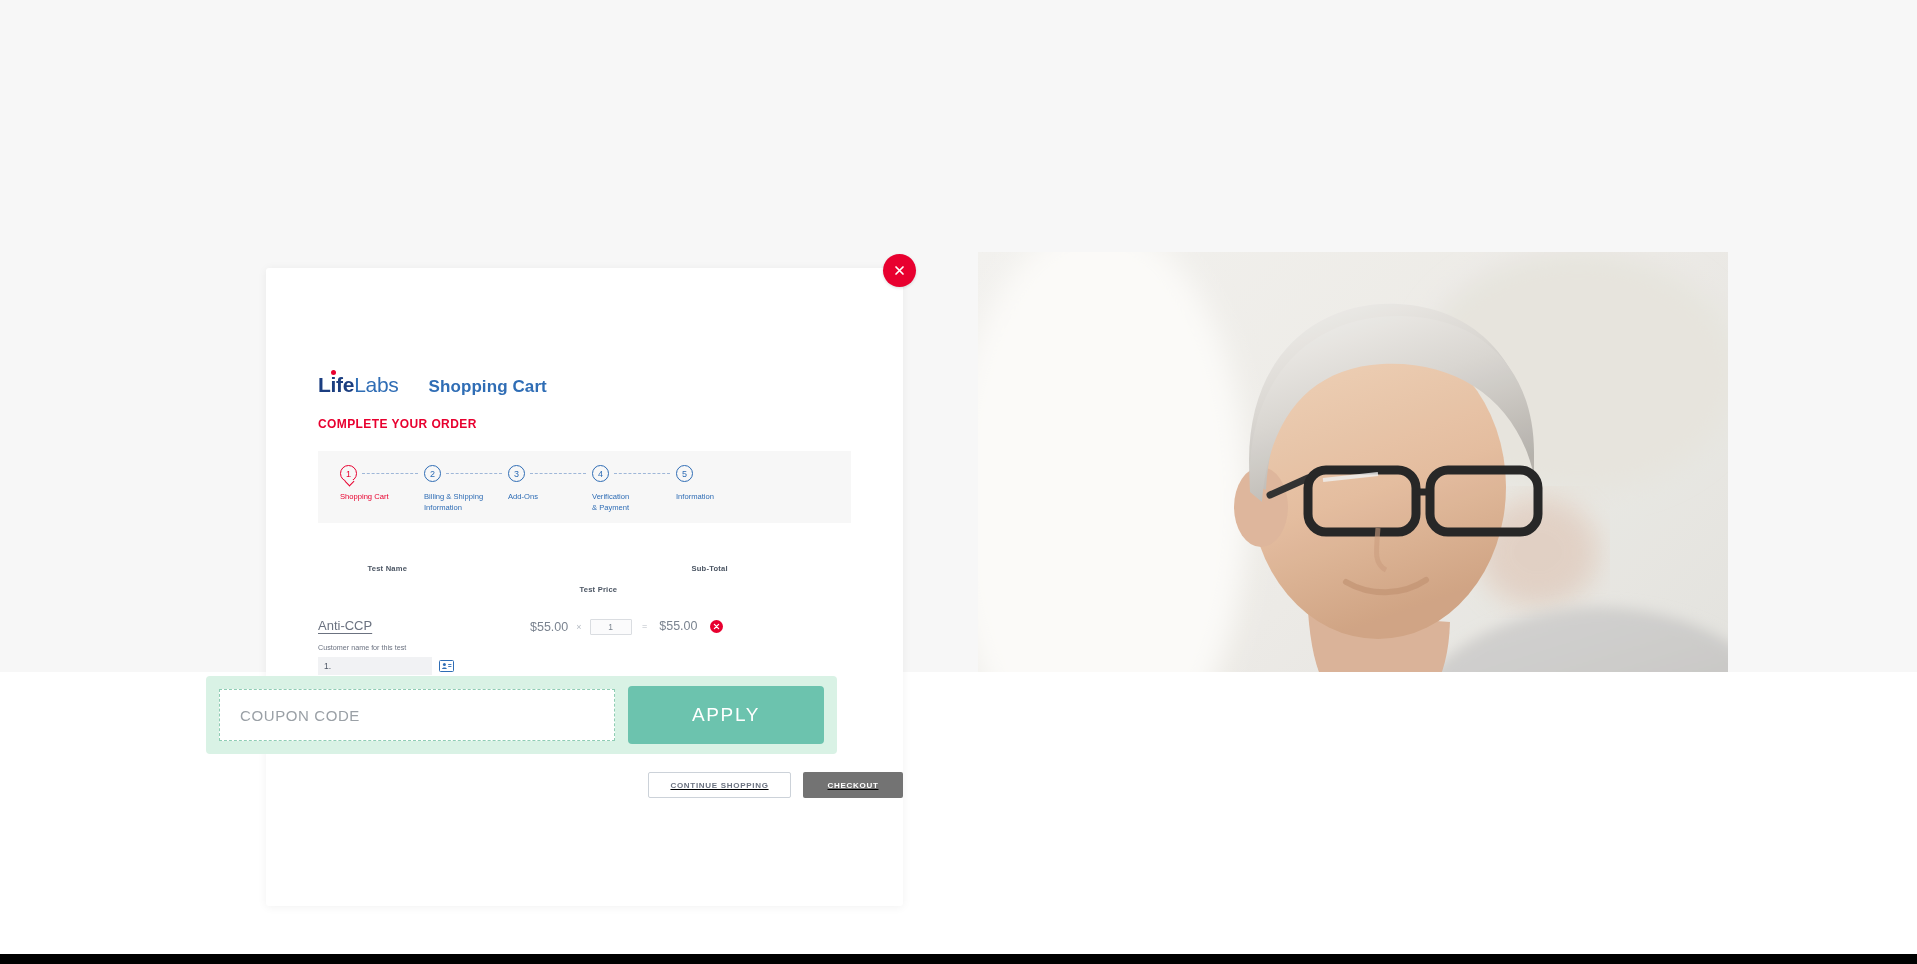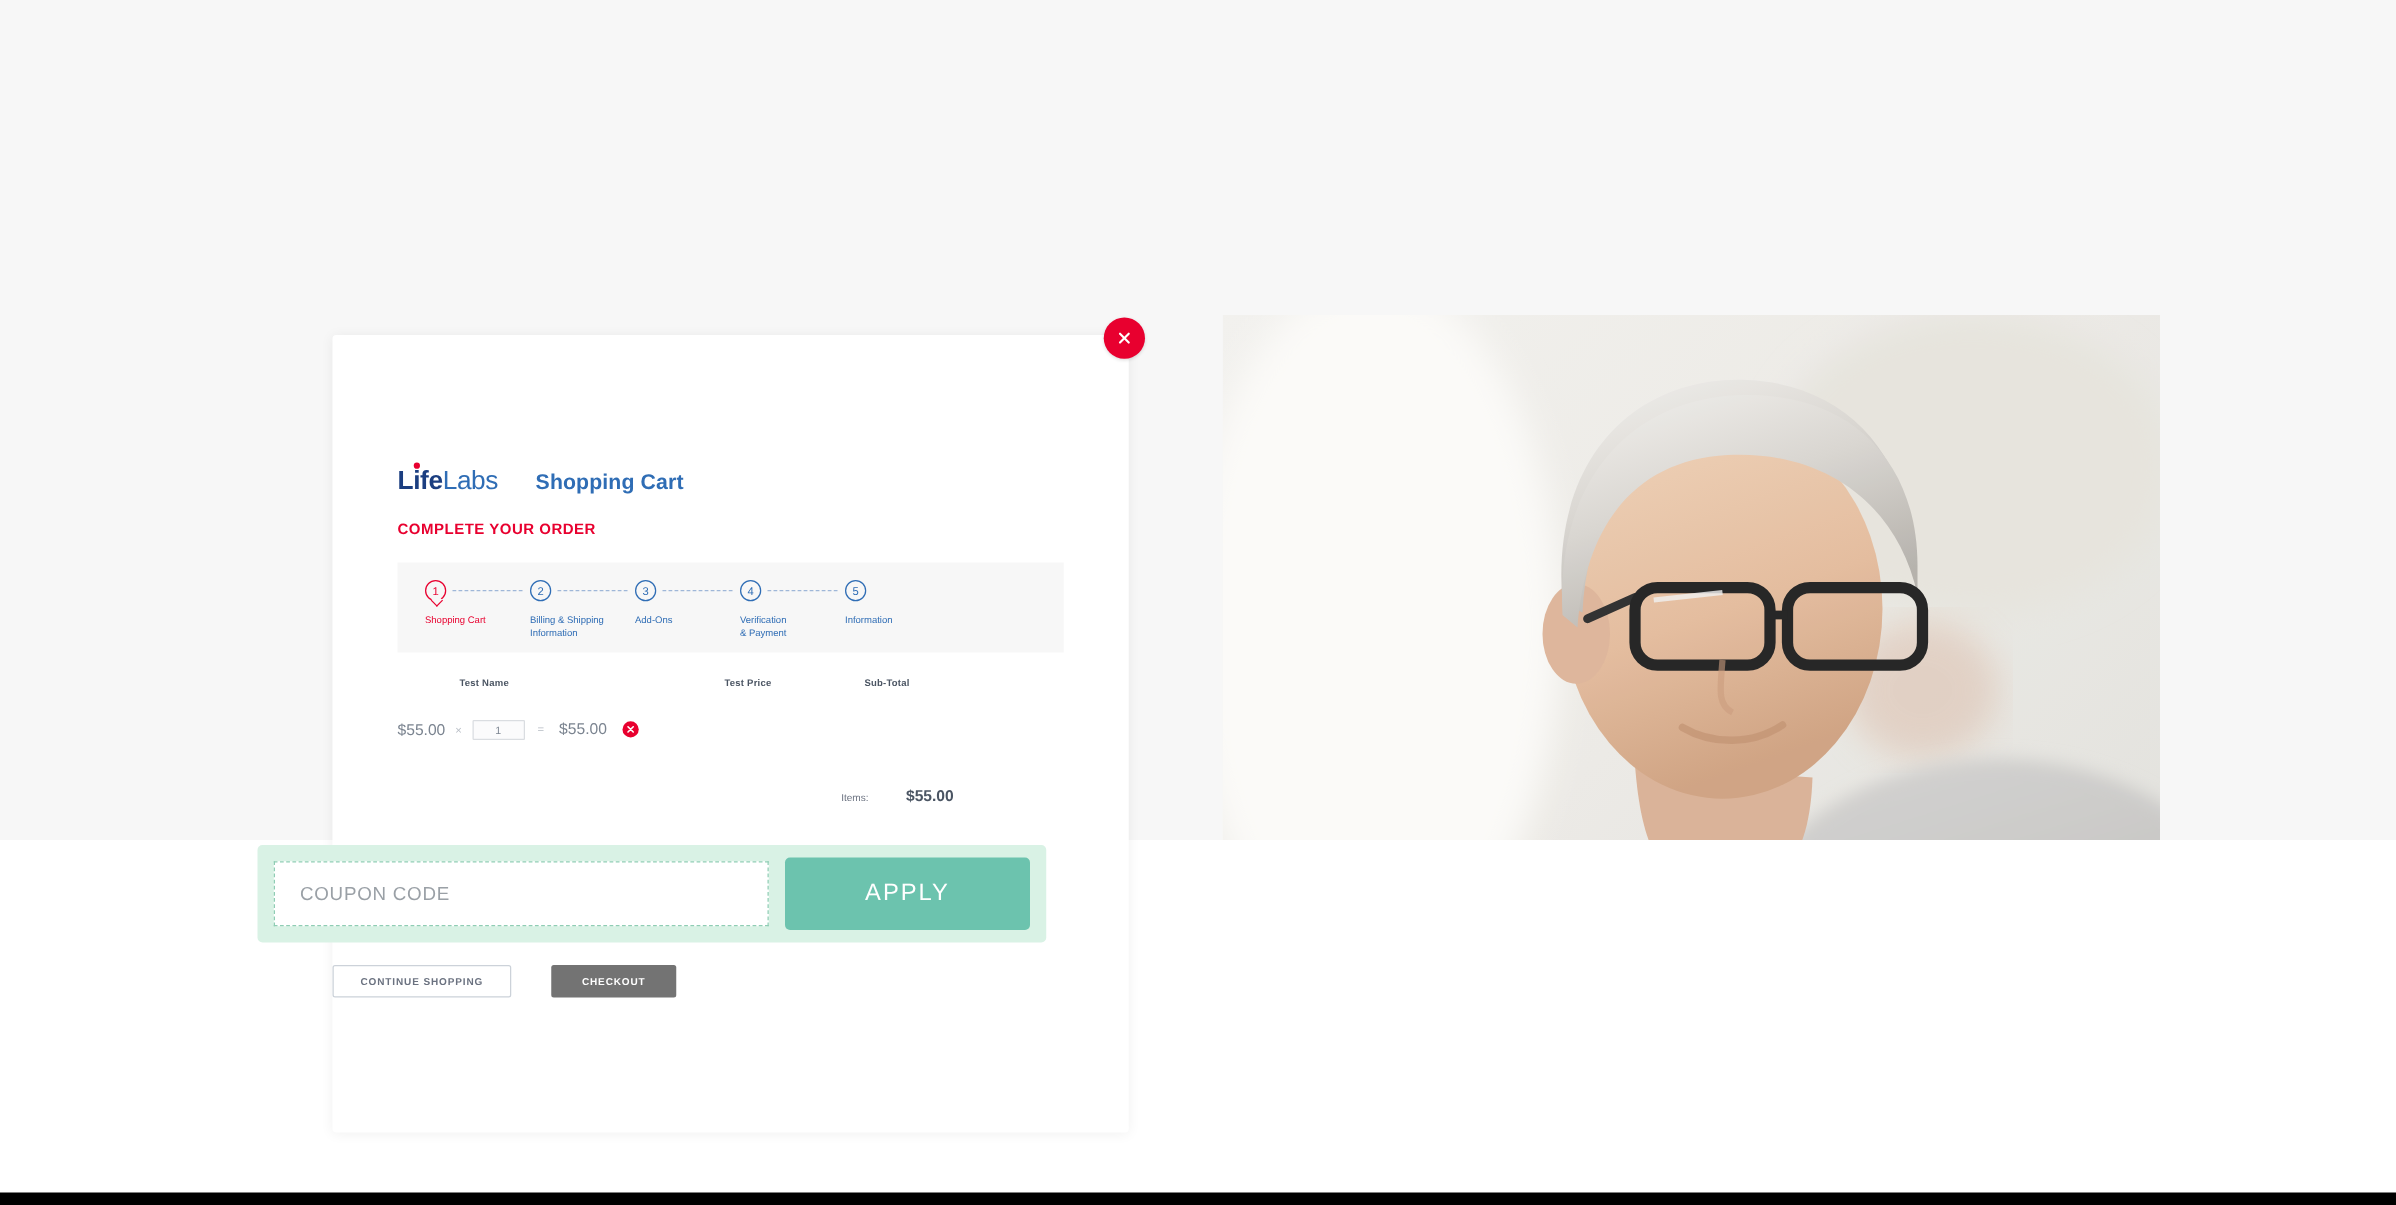--- a/index.html
+++ b/index.html
@@ -203,21 +203,21 @@
     display: flex;
     align-items: center;
     font-size: 7.6px;
     font-weight: bold;
     color: #4b5563;
     letter-spacing: 0.2px;
     padding-bottom: 4px;
     justify-content: center;
   }
   .col-name  { width: 212px; }
-  .col-price { width: 112px; }
+  .col-price { width: 112px; margin-top: 42px; }
   .col-sub   { width: 110px; }
 
   .cart-row {
     display: flex;
     align-items: flex-start;
     padding-top: 20px;
   }
   .test-name {
     font-size: 13px;
     color: #6b7280;
@@ -363,22 +363,23 @@
     font-family: "Liberation Sans", sans-serif;
   }
 
   
   .footer-actions {
     position: absolute;
     left: 0;
     top: 504px;
     width: 637px;
     display: flex;
-    justify-content: flex-start;
-    gap: 32px;
+    justify-content: flex-end;
+    gap: 12px;
+    text-decoration: underline;
   }
   .btn-continue {
     width: 143px;
     height: 26px;
     background: #ffffff;
     border: 1px solid #ccd2d9;
     border-radius: 2px;
     color: #6b7280;
     font-size: 8px;
     font-weight: bold;
@@ -534,20 +535,35 @@
       </div>
 
       <div class="cart-table">
         <div class="cart-head">
           <div class="col-name">Test Name</div>
           <div class="col-price">Test Price</div>
           <div class="col-sub">Sub-Total</div>
         </div>
 
         <div class="cart-row">
+          <div class="col-name">
+            <div class="test-name">Anti-CCP</div>
+            <div class="cust-label">Customer name for this test</div>
+            <div class="cust-input-row">
+              <input class="cust-input" type="text" value="1." style="">
+              <span class="contact-icon">
+                <svg width="11" height="8" viewBox="0 0 11 8" aria-hidden="true">
+                  <circle cx="3.4" cy="2.6" r="1.5" fill="#2f6db5"></circle>
+                  <path d="M0.9 7 C0.9 4.9 5.9 4.9 5.9 7 Z" fill="#2f6db5"></path>
+                  <rect x="7.2" y="2" width="3.2" height="0.9" fill="#2f6db5"></rect>
+                  <rect x="7.2" y="4" width="3.2" height="0.9" fill="#2f6db5"></rect>
+                </svg>
+              </span>
+            </div>
+          </div>
 
           <div class="price-cell">
             <span class="money">$55.00</span>
             <span class="mult">×</span>
             <input class="qty-input" type="text" value="1" style="">
           </div>
 
           <div class="sub-cell">
             <span class="equals">=</span>
             <span class="money">$55.00</span>

